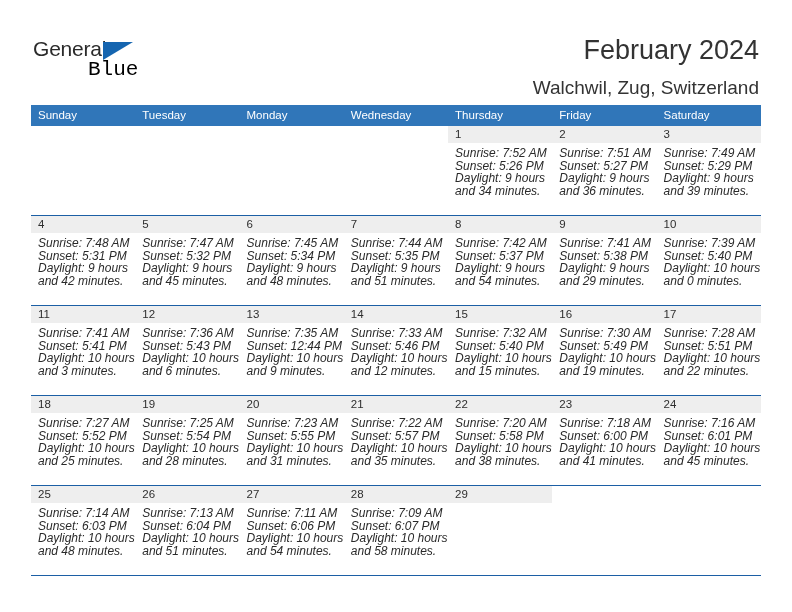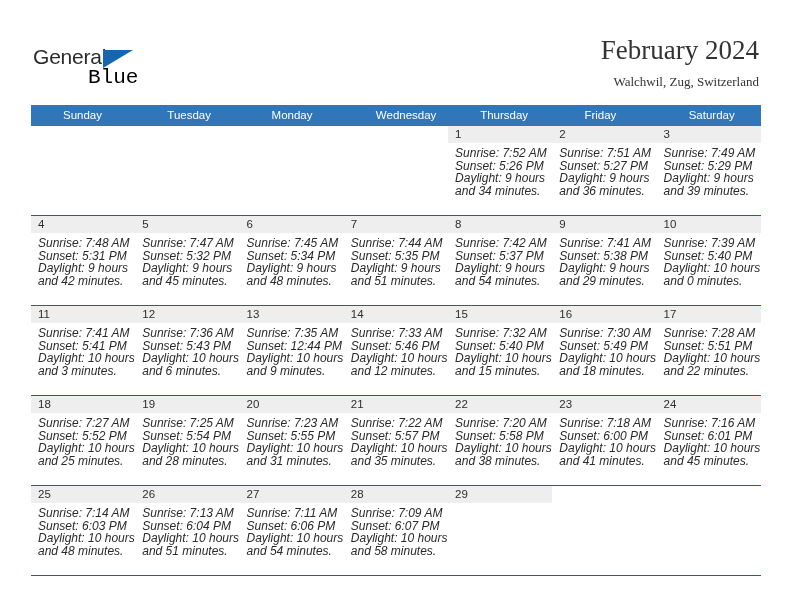--- a/index.html
+++ b/index.html
@@ -27,21 +27,21 @@
     position: absolute;
     left: 0;
     top: 0;
     width: 792px;
     height: 100px;
   }
 
   .logo {
     position: absolute;
     left: 33px;
-    top: 44px;
+    top: 36px;
     width: 130px;
     height: 50px;
   }
   .logo-general {
     position: absolute;
     left: 0;
     top: 0;
     font-size: 21px;
     letter-spacing: -0.2px;
     color: #2b2b2b;
@@ -65,33 +65,32 @@
     color: #000000;
     font-family: Liberation Mono, monospace;
     line-height: 26px;
   }
 
   .title-block {
     position: absolute;
     right: 33px;
     top: 34px;
     text-align: right;
-    font-family: Liberation Serif, serif;
   }
   .month-title {
     font-size: 27px;
     color: #333333;
     line-height: 32px;
     white-space: nowrap;
   }
   .location-subtitle {
-    font-size: 13px;
+    font-size: 19px;
     color: #333333;
     line-height: 22px;
-    margin-top: 5px;
+    margin-top: 11px;
     white-space: nowrap;
   }
 
   
   .calendar {
     position: absolute;
     left: 31px;
     top: 105px;
     width: 730px;
   }
@@ -103,21 +102,20 @@
     background: #3076b9;
   }
   .weekday-cell {
     width: 104.28px;
     box-sizing: border-box;
     padding-left: 7px;
     color: #ffffff;
     font-size: 11.5px;
     line-height: 21px;
     white-space: nowrap;
-    margin-left: 25px;
   }
 
   .week-row {
     display: flex;
     width: 730px;
     border-top: 1.4px solid #1c5fa5;
   }
   .week-row.first {
     border-top: none;
   }
@@ -343,21 +341,21 @@
               <div>Daylight: 10 hours</div>
               <div>and 15 minutes.</div>
             </div>
           </div>
           <div class="day-cell">
             <div class="day-number-strip">16</div>
             <div class="day-details">
               <div>Sunrise: 7:30 AM</div>
               <div>Sunset: 5:49 PM</div>
               <div>Daylight: 10 hours</div>
-              <div>and 18 minutes.</div>
+              <div>and 19 minutes.</div>
             </div>
           </div>
           <div class="day-cell">
             <div class="day-number-strip">17</div>
             <div class="day-details">
               <div>Sunrise: 7:28 AM</div>
               <div>Sunset: 5:51 PM</div>
               <div>Daylight: 10 hours</div>
               <div>and 22 minutes.</div>
             </div>

